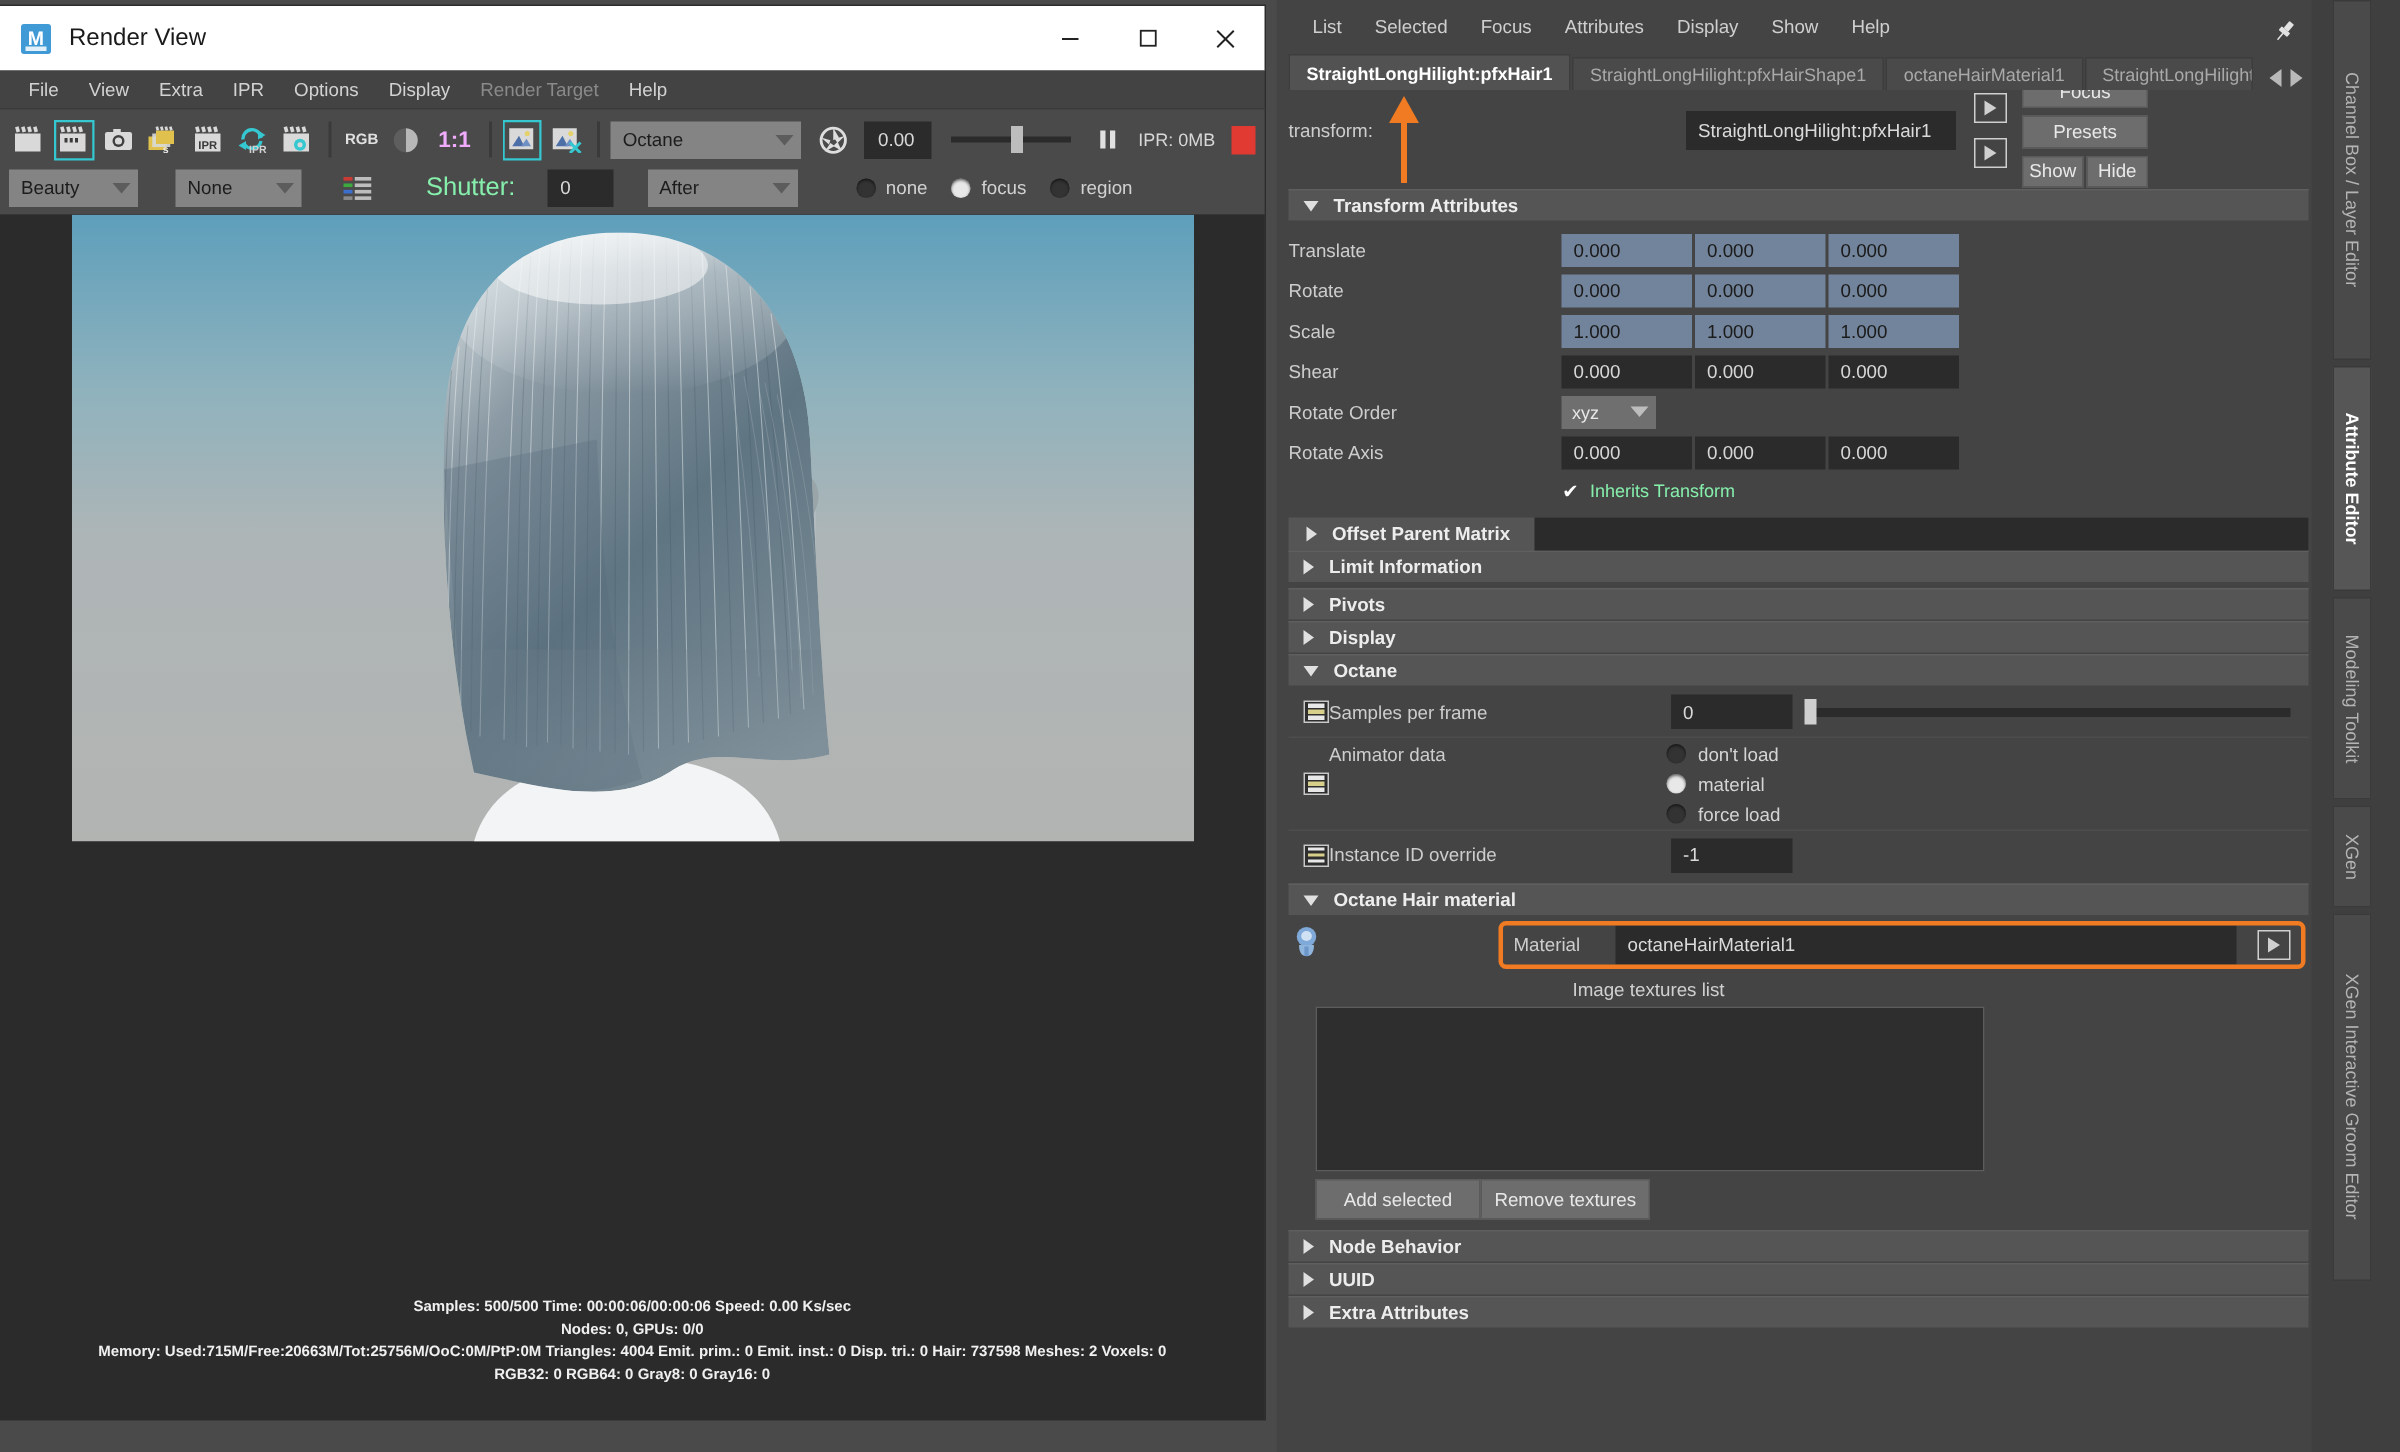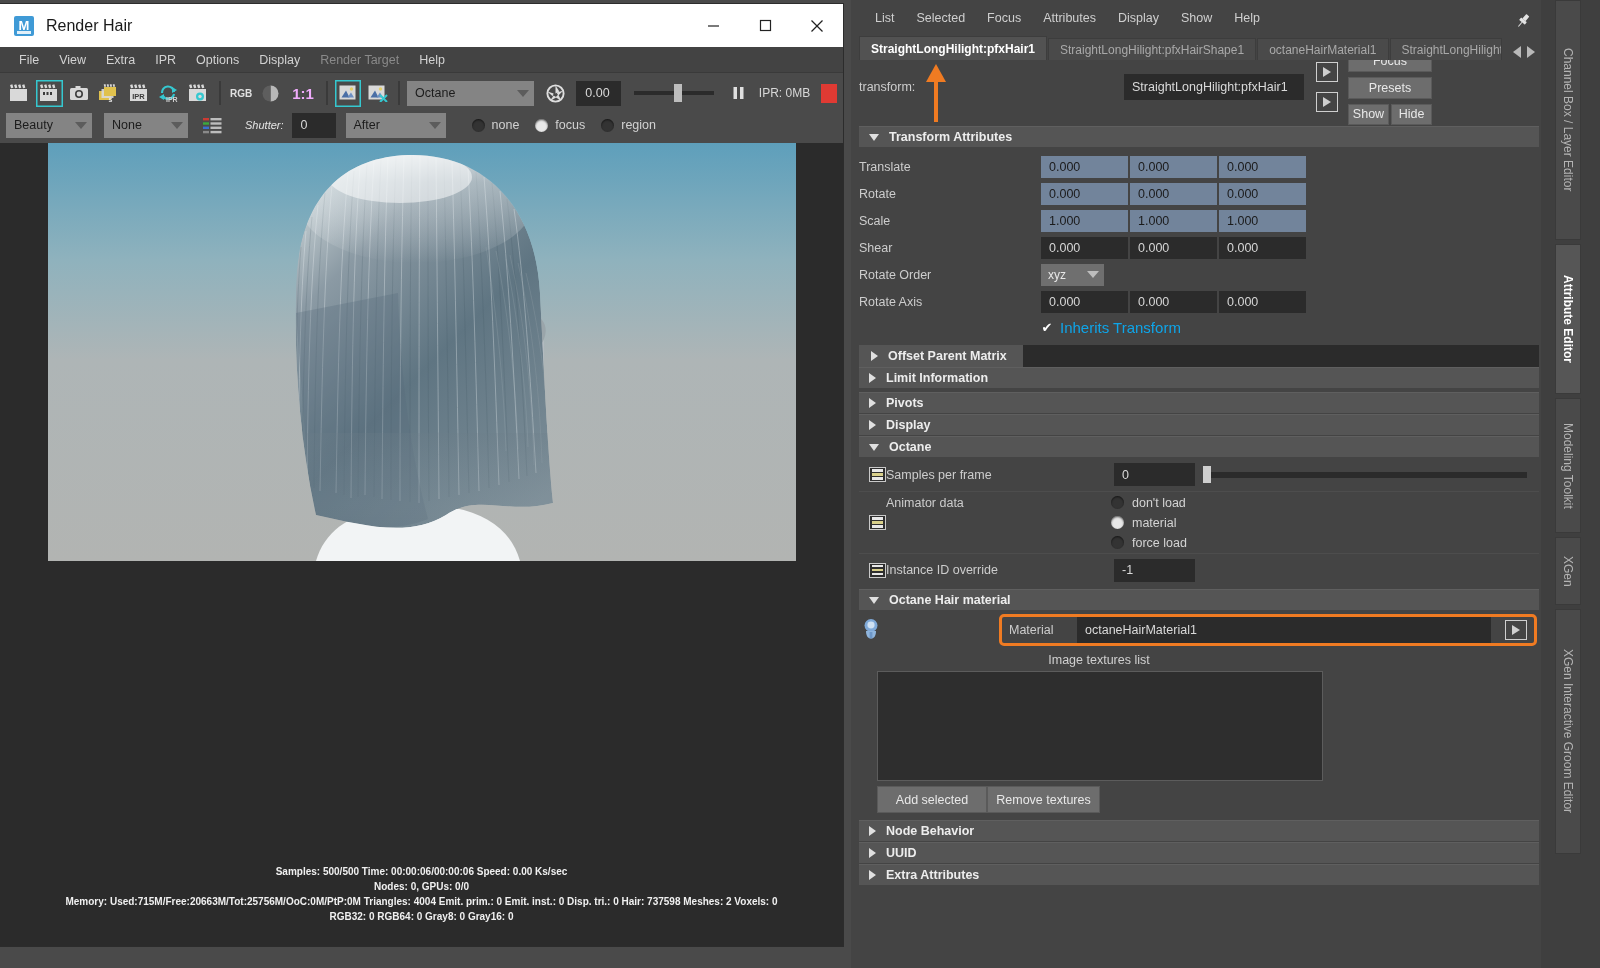--- a/index.html
+++ b/index.html
@@ -187,21 +187,21 @@
 </style>
 </head>
 <body>
 
 <div id="root">
 
   <div id="render-window">
 
     <div class="titlebar">
       <div class="maya-icon">M</div>
-      <div class="title-text">Render Hair</div>
+      <div class="title-text">Render View</div>
       <div class="win-btns">
         <div class="win-btn">
           <svg width="13" height="13" viewBox="0 0 13 13">
               <line x1="1" y1="7" x2="12" y2="7" stroke="#222" stroke-width="1.2"></line>
             </svg>
         </div>
         <div class="win-btn">
           <svg width="13" height="13" viewBox="0 0 13 13">
               <rect x="1.5" y="1.5" width="10" height="10" fill="none" stroke="#222" stroke-width="1.2"></rect>
             </svg>
@@ -390,21 +390,21 @@
               <rect x="1.5" y="1" width="3.5" height="12" fill="#e0e0e0"></rect>
               <rect x="8" y="1" width="3.5" height="12" fill="#e0e0e0"></rect>
             </svg>
         </div>
 
         <div style="font-size:12px;color:#d8d8d8;margin-left:4px;white-space:nowrap;">IPR: 0MB</div>
 
         <div id="stop-swatch" style="width:17px;height:19px;margin-left:8px;"></div>
       </div>
 
-      <div class="toolbar-row" style="gap:0">
+      <div class="toolbar-row" style="gap:13px">
         <div class="combo" style="width:86px">
           <span>Beauty</span>
           <span class="arrow">
               <span class="tri-down"></span>
             </span>
         </div>
 
         <div class="combo" style="width:84px;margin-left:12px">
           <span>None</span>
           <span class="arrow">
@@ -426,21 +426,21 @@
                 <rect x="1" y="10.6" width="6" height="2.4" fill="#3a6fd0"></rect>
                 <rect x="8.5" y="10.6" width="11" height="2.4" fill="#bdbdbd"></rect>
               </g>
             <g>
                 <rect x="1" y="14.9" width="6" height="2.4" fill="#8a8a8a"></rect>
                 <rect x="8.5" y="14.9" width="11" height="2.4" fill="#bdbdbd"></rect>
               </g>
           </svg>
         </div>
 
-        <div style="font-size:11px;color:#e5e5e5;margin-left:18px;font-style:italic;">Shutter:</div>
+        <div style="font-size:17px;color:#86efac;margin-left:18px;">Shutter:</div>
         <div class="numfield" style="width:44px;margin-left:8px;">0</div>
 
         <div class="combo" style="width:100px;margin-left:10px">
           <span>After</span>
           <span class="arrow">
               <span class="tri-down"></span>
             </span>
         </div>
 
         <div style="display:flex;align-items:center;margin-left:26px;">
@@ -682,21 +682,21 @@
           <span class="lbl" style="width:172px;">Rotate Axis</span>
           <span style="width:10px"></span>
           <span class="val-box plain">0.000</span>
           <span class="val-box plain">0.000</span>
           <span class="val-box plain">0.000</span>
         </div>
 
         <div class="attr-row" style="height:24px">
           <span style="width:182px"></span>
           <span class="chk">✔</span>
-          <span style="font-size:15px;color:#0ea5e9;margin-left:7px;">Inherits Transform</span>
+          <span style="font-size:12px;color:#86efac;margin-left:7px;">Inherits Transform</span>
         </div>
       </div>
 
       <div style="display:flex;align-items:center;width:680px;height:22px;margin-top:6px;background:#555555;">
         <span class="tri-r-s" style="margin-left:12px;"></span>
         <span class="sec-title" style="width:135px;">Offset Parent Matrix</span>
         <span class="textfield" style="flex:1;height:22px;background:#2b2b2b;"></span>
       </div>
 
       <div class="section-hdr" style="width:680px;">

